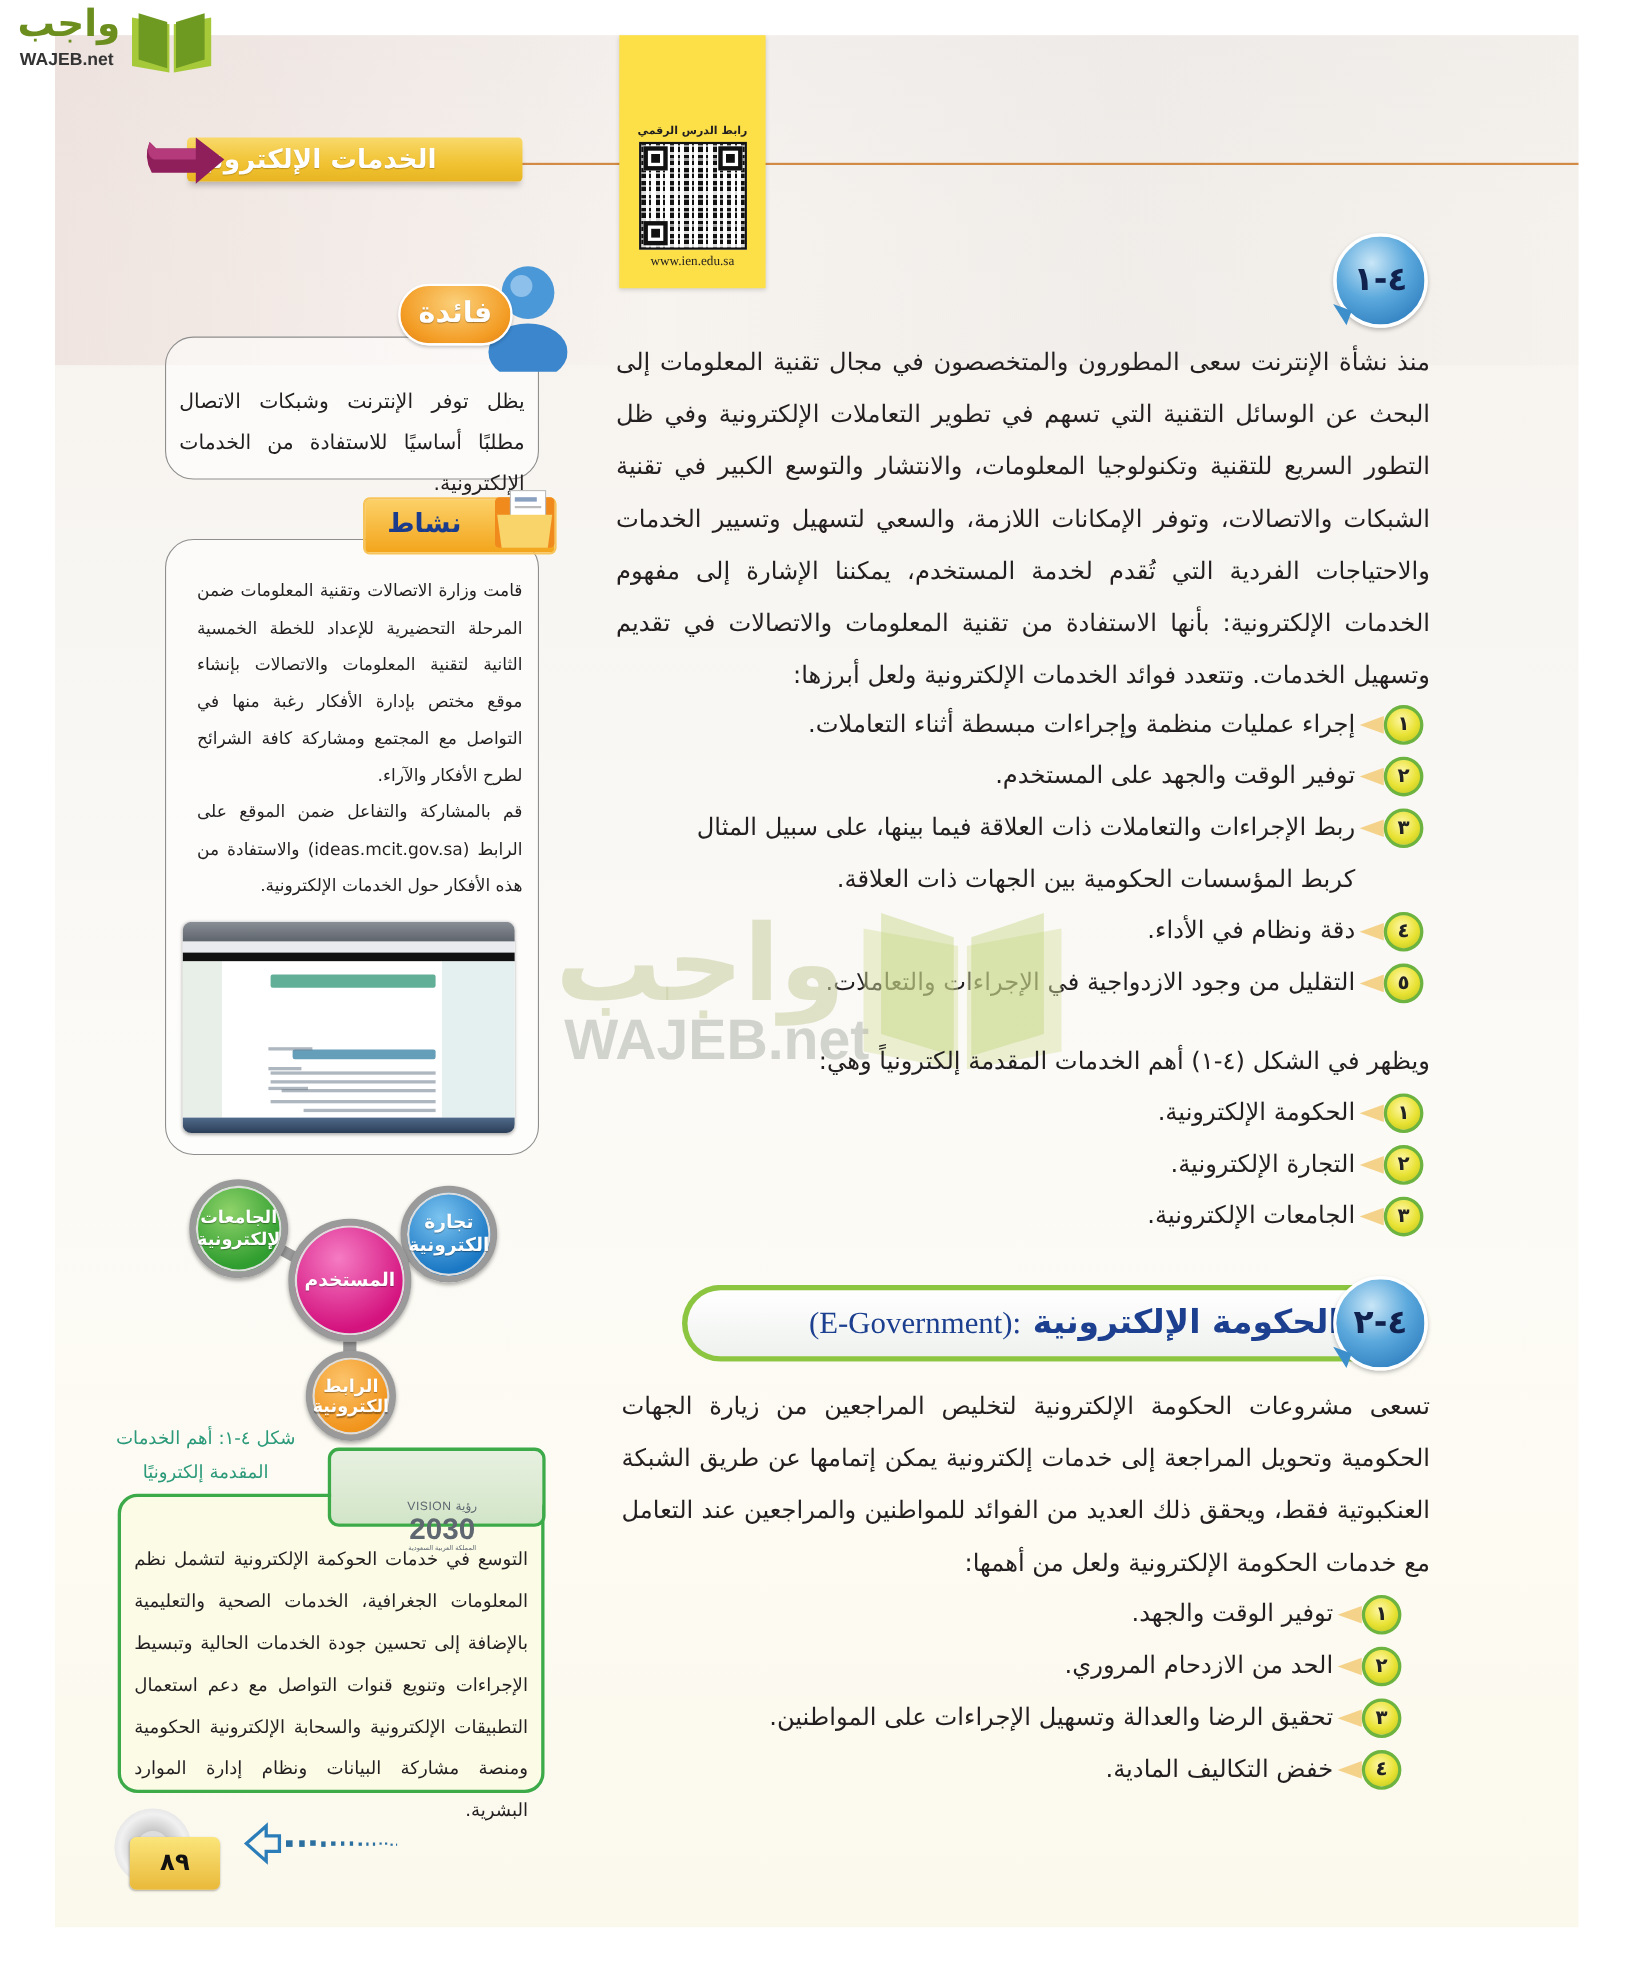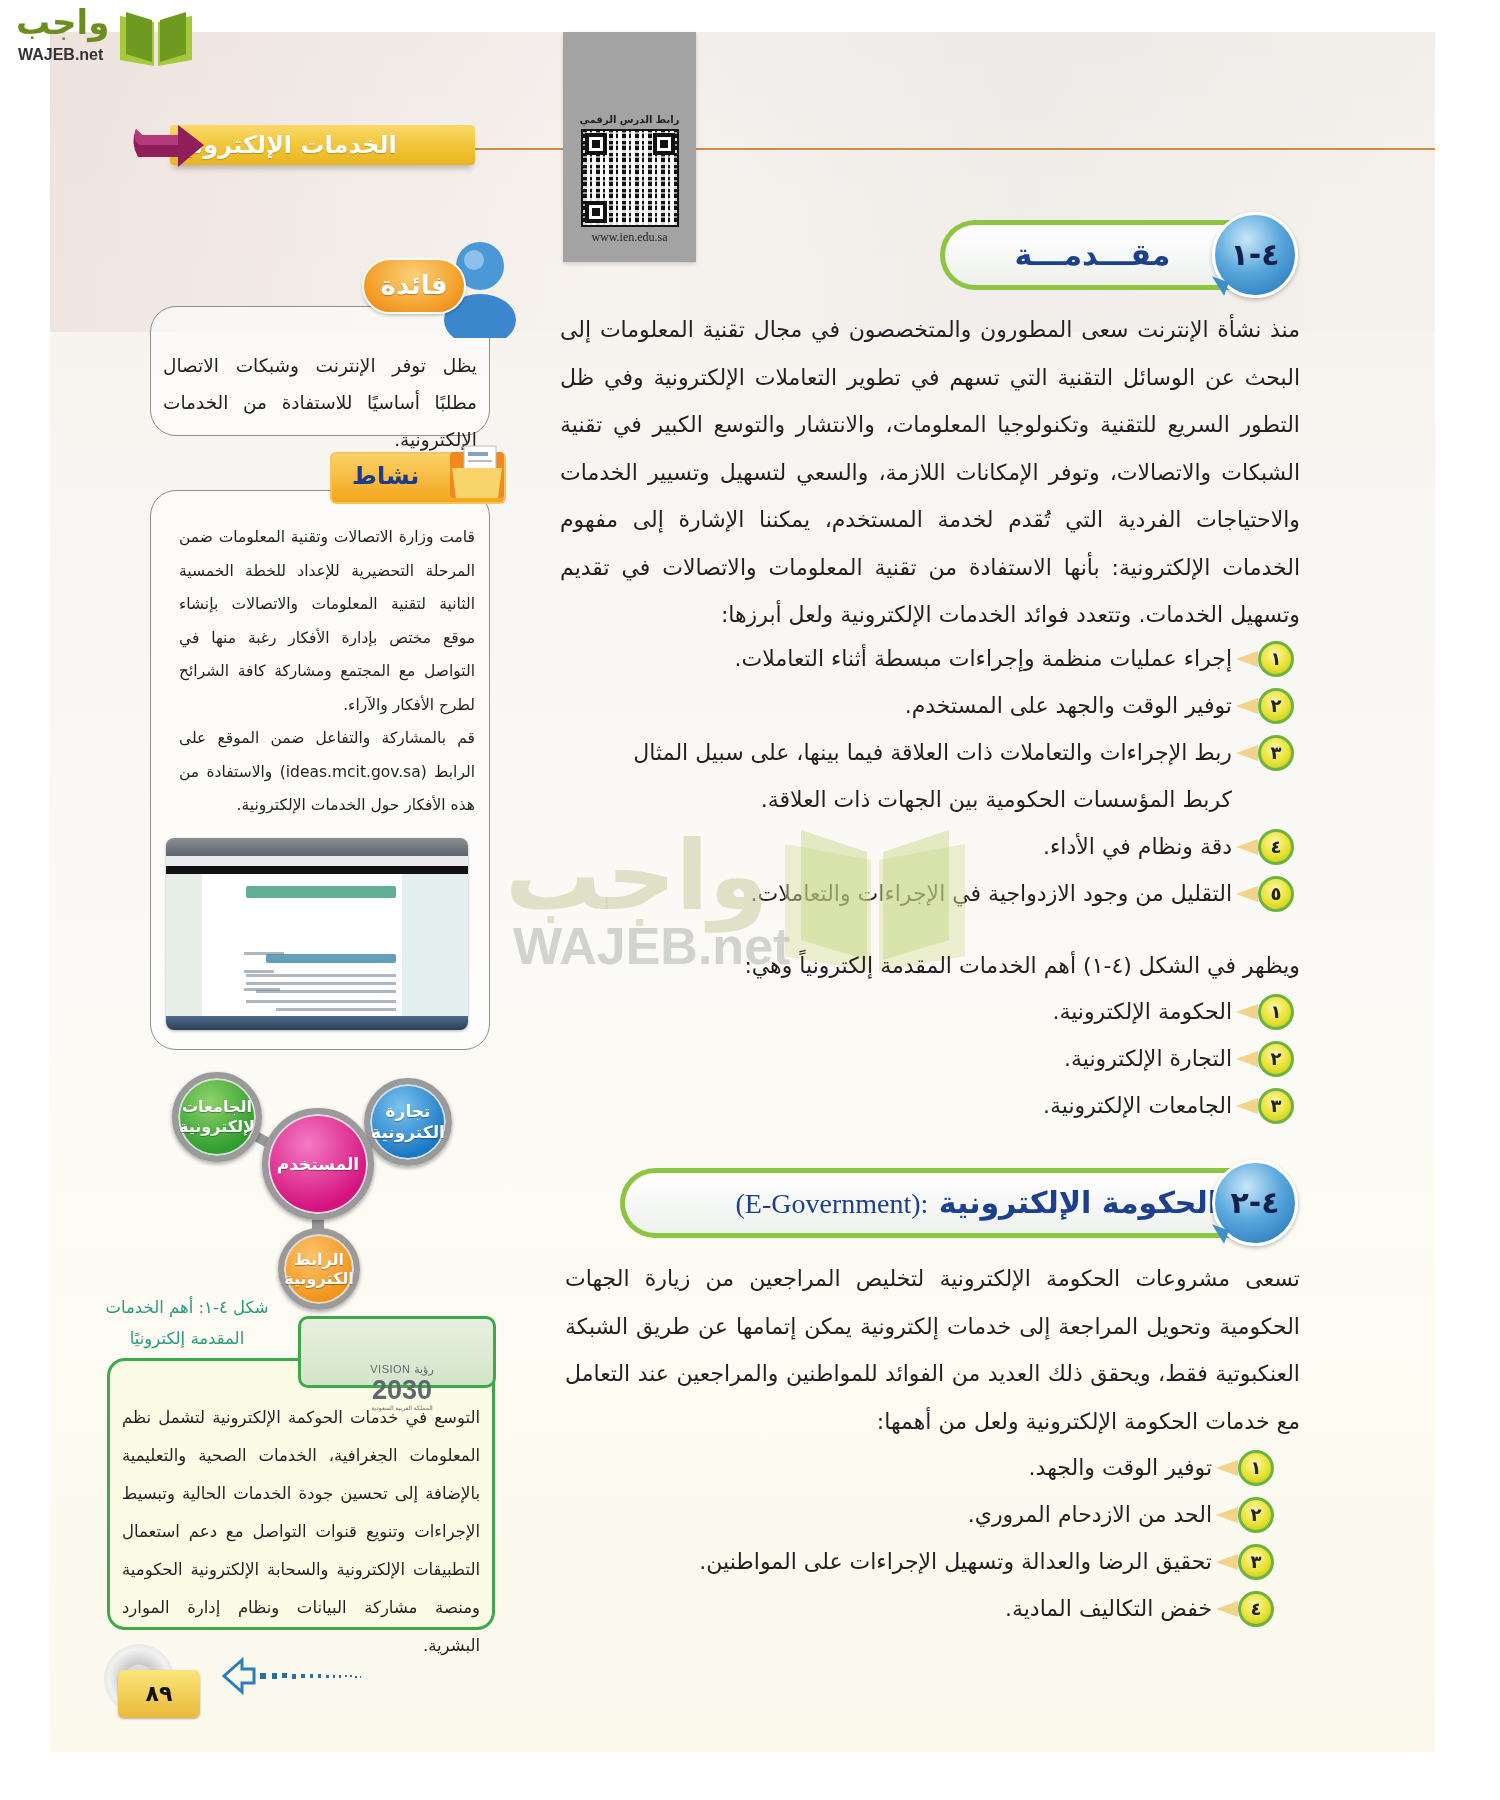--- a/index.html
+++ b/index.html
@@ -27,21 +27,21 @@
   .chapter-bar {
     position: absolute; left: 40px; top: 0; width: 305px; height: 40px; border-radius: 4px;
     background: linear-gradient(180deg, #f8d96a, #f1c232 60%, #e8b522);
     box-shadow: 0 6px 6px -3px rgba(0,0,0,0.25);
     color: #fff; font-size: 24px; font-weight: bold; text-align: left; padding-right: 16px; line-height: 40px;
     text-shadow: 0 1px 1px rgba(120,80,0,0.4); direction: rtl;
   }
   .chapter-arrow { position: absolute; left: 0; top: -4px; width: 80px; height: 50px; }
 
   
-  .qr-card { position: absolute; left: 563px; top: 32px; width: 133px; height: 230px; background: #a3a3a3; box-shadow: 0 2px 4px rgba(0,0,0,0.15); text-align: center; }
+  .qr-card { position: absolute; left: 563px; top: 32px; width: 133px; height: 230px; background: #fde047; box-shadow: 0 2px 4px rgba(0,0,0,0.15); text-align: center; }
   .qr-label { margin-top: 82px; font-size: 10px; font-weight: bold; direction: rtl; }
   .qr-code { width: 98px; height: 98px; margin: 4px auto 0; border: 2px solid #111; background:
       repeating-linear-gradient(90deg, #111 0 4px, #fff 4px 7px, #111 7px 9px, #fff 9px 13px),
       #fff; position: relative; }
   .qr-code::before { content:""; position:absolute; inset:0; background:
       repeating-linear-gradient(0deg, rgba(255,255,255,0.85) 0 3px, transparent 3px 7px, rgba(255,255,255,0.6) 7px 9px, transparent 9px 12px); }
   .qr-finder { position: absolute; width: 22px; height: 22px; border: 4px solid #111; background: #fff; }
   .qr-finder::after { content:""; position:absolute; left:3px; top:3px; width:8px; height:8px; background:#111; }
   .qr-url { font-family: "Liberation Serif", serif; font-size: 12px; margin-top: 3px; }
 
@@ -163,21 +163,20 @@
   <div class="qr-label">رابط الدرس الرقمي</div>
   <div class="qr-code">
     <div class="qr-finder" style="left:2px;top:2px;"></div>
     <div class="qr-finder" style="right:2px;top:2px;"></div>
     <div class="qr-finder" style="left:2px;bottom:2px;"></div>
   </div>
   <div class="qr-url">www.ien.edu.sa</div>
 </div>
 
 <div class="sec-head" style="left:926px; top:212px; width:372px; height:92px;">
-  <div class="sec-pill" style="width:300px; text-align:center;">مقـــدمـــة</div>
   <div class="sec-bubble">٤-١</div>
 </div>
 
 <p class="body-text" style="left:560px; top:306px; width:740px;">منذ نشأة الإنترنت سعى المطورون والمتخصصون في مجال تقنية المعلومات إلى البحث عن الوسائل التقنية التي تسهم في تطوير التعاملات الإلكترونية وفي ظل التطور السريع للتقنية وتكنولوجيا المعلومات، والانتشار والتوسع الكبير في تقنية الشبكات والاتصالات، وتوفر الإمكانات اللازمة، والسعي لتسهيل وتسيير الخدمات والاحتياجات الفردية التي تُقدم لخدمة المستخدم، يمكننا الإشارة إلى مفهوم الخدمات الإلكترونية: بأنها الاستفادة من تقنية المعلومات والاتصالات في تقديم وتسهيل الخدمات. وتتعدد فوائد الخدمات الإلكترونية ولعل أبرزها:</p>
 
 <ul class="list" style="left:600px; top:635px; width:694px;">
   <li style="margin-bottom:0;">
     <span class="num-pointer"></span>
     <span class="num">١</span>
     <span>إجراء عمليات منظمة وإجراءات مبسطة أثناء التعاملات.</span>

